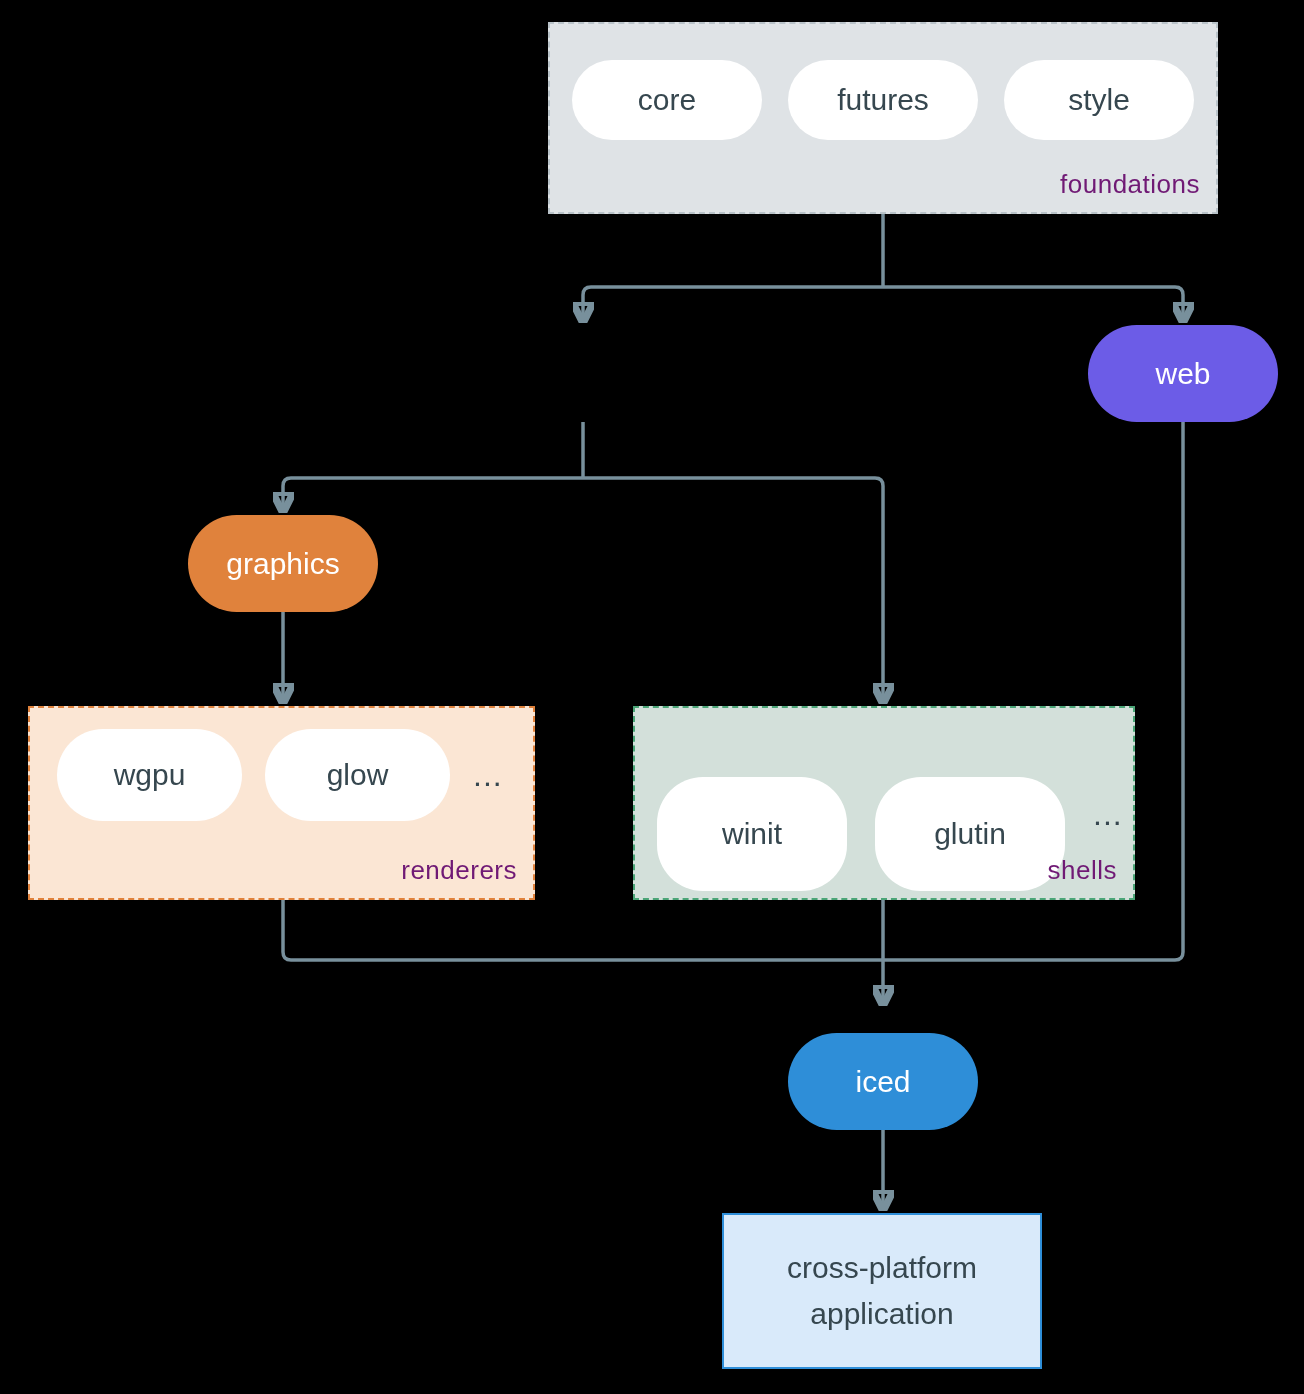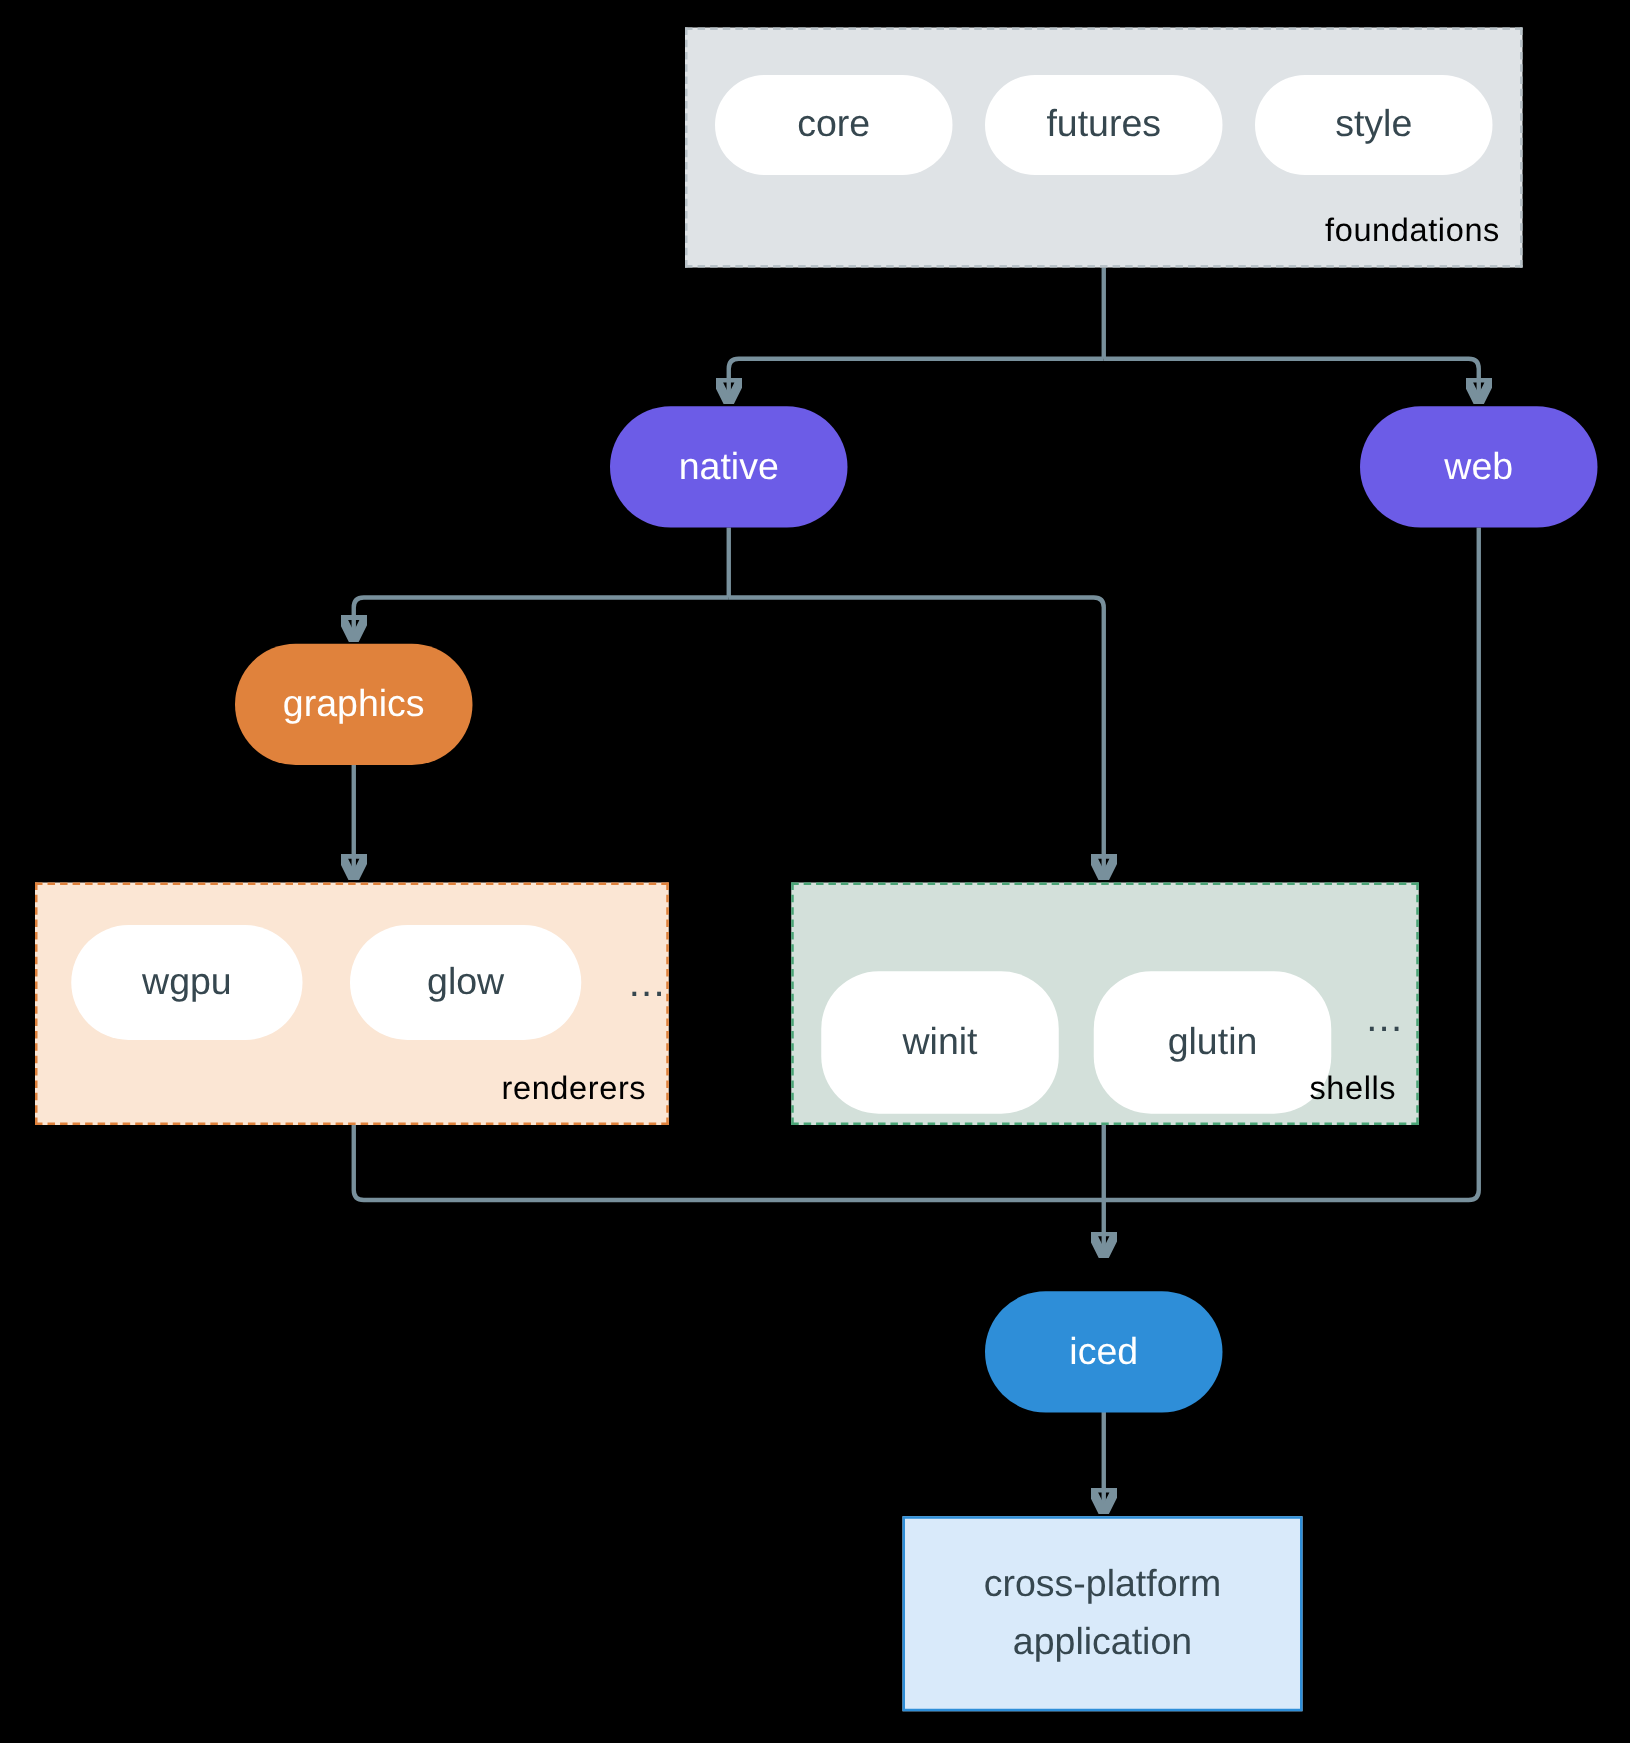--- a/index.html
+++ b/index.html
@@ -17,21 +17,21 @@
   svg.arrows { position: absolute; left: 0; top: 0; }
   svg.arrows path { stroke: #78909c; stroke-width: 3.5; fill: none; }
 
   
   .group { position: absolute; }
   .group-label {
     position: absolute;
     right: 16px;
     bottom: 12px;
     font-size: 26px;
-    color: #000000;
+    color: #701a75;
     letter-spacing: 0.5px;
   }
   .pill-row { position: absolute; display: flex; align-items: center; }
   .pill {
     background: #ffffff;
     color: #36474f;
     display: flex;
     align-items: center;
     justify-content: center;
     font-size: 30px;
@@ -50,21 +50,21 @@
     border: 2px dashed #b9c3c9;
   }
   .foundations-box .pill-row { left: 22px; top: 36px; gap: 26px; }
   .foundations-box .pill { width: 190px; height: 80px; border-radius: 40px; }
 
   .renderers-box {
     left: 28px; top: 706px; width: 507px; height: 194px;
     background: #fbe6d4;
     border: 2px dashed #e0823c;
   }
-  .renderers-box .pill-row { left: 27px; top: 32px; gap: 38px; }
+  .renderers-box .pill-row { left: 27px; top: 21px; gap: 23px; }
   .renderers-box .pill { width: 185px; height: 92px; border-radius: 46px; }
 
   .shells-box {
     left: 633px; top: 706px; width: 502px; height: 194px;
     background: #d3e0da;
     border: 2px dashed #4ba577;
   }
   .shells-box .pill-row { left: 22px; top: 29px; gap: 28px; }
   .shells-box .pill { width: 190px; height: 114px; border-radius: 46px; margin-top: 40px; }
 
@@ -126,21 +126,20 @@
 
   <div class="group foundations-box">
     <div class="pill-row">
       <div class="pill">core</div>
       <div class="pill">futures</div>
       <div class="pill">style</div>
     </div>
     <div class="group-label">foundations</div>
   </div>
 
-  <div class="node node-native">native</div>
   <div class="node node-web">web</div>
 
   <div class="node node-graphics">graphics</div>
 
   <div class="group renderers-box">
     <div class="pill-row">
       <div class="pill">wgpu</div>
       <div class="pill">glow</div>
       <div class="ellipsis">...</div>
     </div>

